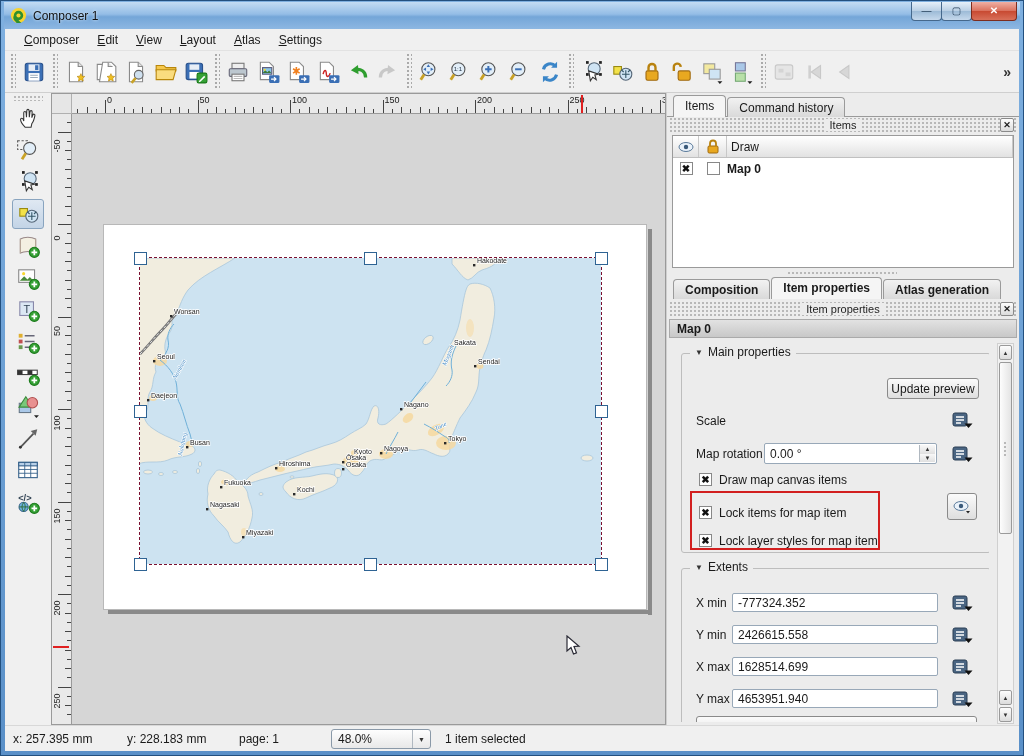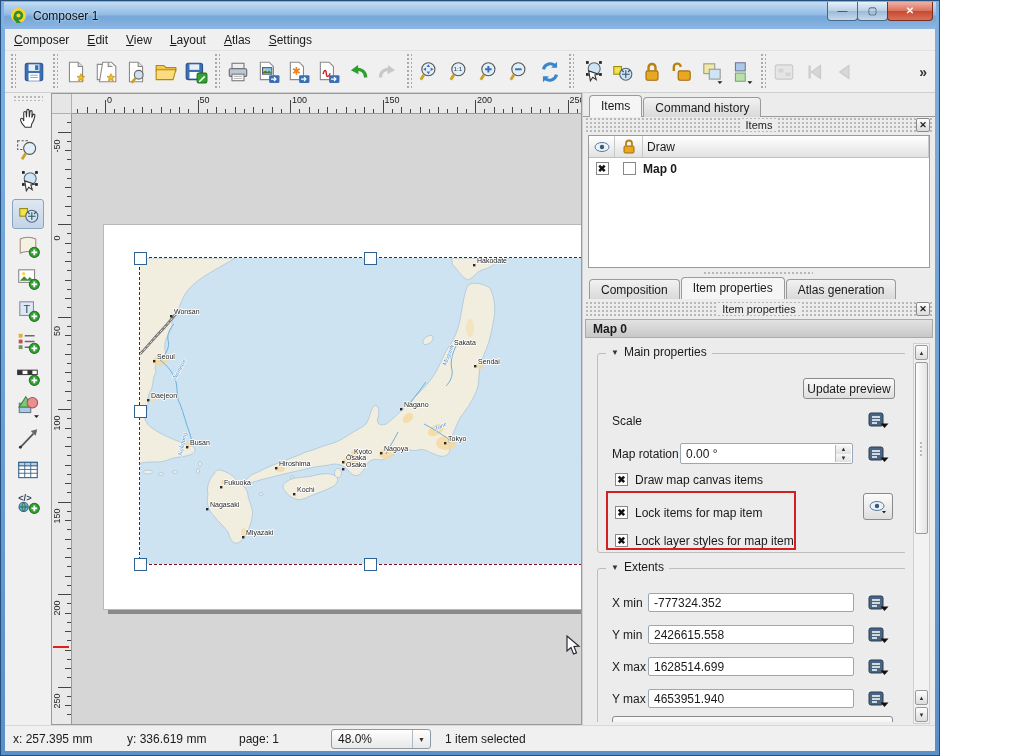--- a/index.html
+++ b/index.html
@@ -1,34 +1,34 @@
 <!DOCTYPE html>
 <html><head>
 <meta charset="utf-8">
 <style>
   * { margin:0; padding:0; box-sizing:border-box; }
   html,body { width:1035px; height:756px; font-family:"Liberation Sans",sans-serif; font-size:12px; color:#1a1a1a; overflow:hidden; }
-  #window { position:absolute; inset:0; width:940px; height:756px; background:linear-gradient(180deg,#7fb0e0,#5a90c8); border:1px solid #23507f; }
+  #window { position:absolute; inset:0; width:1024px; height:756px; background:linear-gradient(180deg,#7fb0e0,#5a90c8); border:1px solid #23507f; }
   .dots { background-image:radial-gradient(#b8b8b8 1px, rgba(0,0,0,0) 1.2px); background-size:4px 4px; }
   .vdots { background-image:radial-gradient(#aaa 1px, rgba(0,0,0,0) 1.2px); background-size:4px 4px; width:6px; align-self:stretch; margin:2px 3px; }
 
   
   #titlebar { position:absolute; left:3px; right:3px; top:1px; height:27px;
     background:linear-gradient(180deg,#c3dcf3 0%,#94bde6 45%,#74a6d8 55%,#8db7e2 100%); display:flex; align-items:center; }
   #title-icon { width:17px; height:17px; margin:0 6px 0 6px; }
   #title-text { font-size:12px; color:#111; text-shadow:0 0 3px #e8f2fc; }
   #win-buttons { position:absolute; right:3px; top:0; display:flex; }
   .winbtn { width:31px; height:19px; border:1px solid #45688c; border-top:none; border-radius:0 0 4px 4px; margin-left:-1px;
     background:linear-gradient(180deg,#e6f0f9,#b9cfe4 50%,#9dbbd7 52%,#c6d9ec); display:flex; align-items:center; justify-content:center;
     font-size:10px; color:#28415c; }
   .winbtn.close { width:46px; background:linear-gradient(180deg,#f0b0a4,#d9705c 50%,#c84a32 52%,#d8705a); color:#fff; font-weight:bold; border-color:#7c2c1e; }
   .winbtn span { line-height:8px; }
 
   
-  #menubar { position:absolute; left:4px; right:4px; top:28px; height:22px; background:#f0f0f0; display:flex; align-items:center; border-bottom:1px solid #e2e2e2; }
+  #menubar { position:absolute; left:4px; right:4px; top:28px; height:22px; background:#f0f0f0; display:flex; align-items:center; padding-left:10px; border-bottom:1px solid #e2e2e2; }
   .menu-item { padding:2px 9px; }
   .menu-item u { text-decoration:underline; }
 
   
   #toolbar { position:absolute; left:4px; right:4px; top:50px; height:42px; background:#f0f0f0; border-bottom:1px solid #cfcfcf; display:flex; align-items:center; padding-left:2px; }
   .tbtn { width:30px; height:30px; display:flex; align-items:center; justify-content:center; border-radius:3px; }
   .tbtn svg { width:24px; height:24px; }
   .tbtn.disabled { opacity:.45; filter:grayscale(1); }
   #tb-overflow { margin-left:auto; margin-right:8px; font-size:14px; color:#333; font-weight:bold; }
 
@@ -82,21 +82,21 @@
   #items-table .thead { display:flex; height:22px; background:linear-gradient(#ffffff,#e2e2e2); border-bottom:1px solid #c0c0c0; }
   #items-table .th { border-right:1px solid #c8c8c8; display:flex; align-items:center; padding:0 4px; }
   #items-table .th.c1 { width:26px; justify-content:center; }
   #items-table .th.c2 { width:28px; justify-content:center; }
   #items-table .th.c3 { flex:1; }
   #items-table .trow { display:flex; height:21px; align-items:center; }
   #items-table .td.c1 { width:26px; display:flex; justify-content:center; }
   #items-table .td.c2 { width:28px; display:flex; justify-content:center; }
   #items-table .td.c3 { flex:1; font-weight:bold; }
   #dock-splitter { position:absolute; left:120px; width:110px; top:178px; height:5px; }
-  #bottom-tabs { left:6px; top:184px; }
+  #bottom-tabs { left:6px; top:184px;font-weight:bold; }
   #props-header { top:208px; }
   #map0bar { position:absolute; left:2px; right:2px; top:226px; height:19px; background:linear-gradient(#e2e2e2,#c8c8c8); border:1px solid #aaa; display:flex; align-items:center; padding-left:7px; font-weight:bold; }
   #props-content { position:absolute; left:4px; top:247px; right:30px; bottom:3px; overflow:hidden; }
 
   .groupbox { position:absolute; border:1px solid #bdbdbd; border-radius:3px; }
   .grouplegend { position:absolute; top:-9px; left:8px; background:#ececec; padding:0 5px; display:flex; align-items:center; gap:5px; }
   .grouplegend .tri { font-size:8px; color:#333; }
 
   .combo { position:absolute; height:20px; border:1px solid #8a99a8; border-radius:3px; background:linear-gradient(#fefefe,#e8e8e8); display:flex; align-items:center; }
   .combo .ctext { flex:1; padding-left:6px; }
@@ -944,21 +944,21 @@
             <div id="sb-grip" class="dots"></div>
           </div>
         <div class="sbtn" style="bottom:18px">▲</div>
         <div class="sbtn" style="bottom:1px">▼</div>
       </div>
     </div>
   </div>
 
   <div id="statusbar">
     <span class="slabel" style="left:8px">x: 257.395 mm</span>
-    <span class="slabel" style="left:122px">y: 336.619 mm</span>
+    <span class="slabel" style="left:122px">y: 228.183 mm</span>
     <span class="slabel" style="left:234px">page: 1</span>
     <div id="zoom-combo" class="combo">
       <span class="ctext">48.0%</span>
       <span class="carrow">▼</span>
     </div>
     <span class="slabel" style="left:440px">1 item selected</span>
   </div>
 </div>
 
 </body></html>

